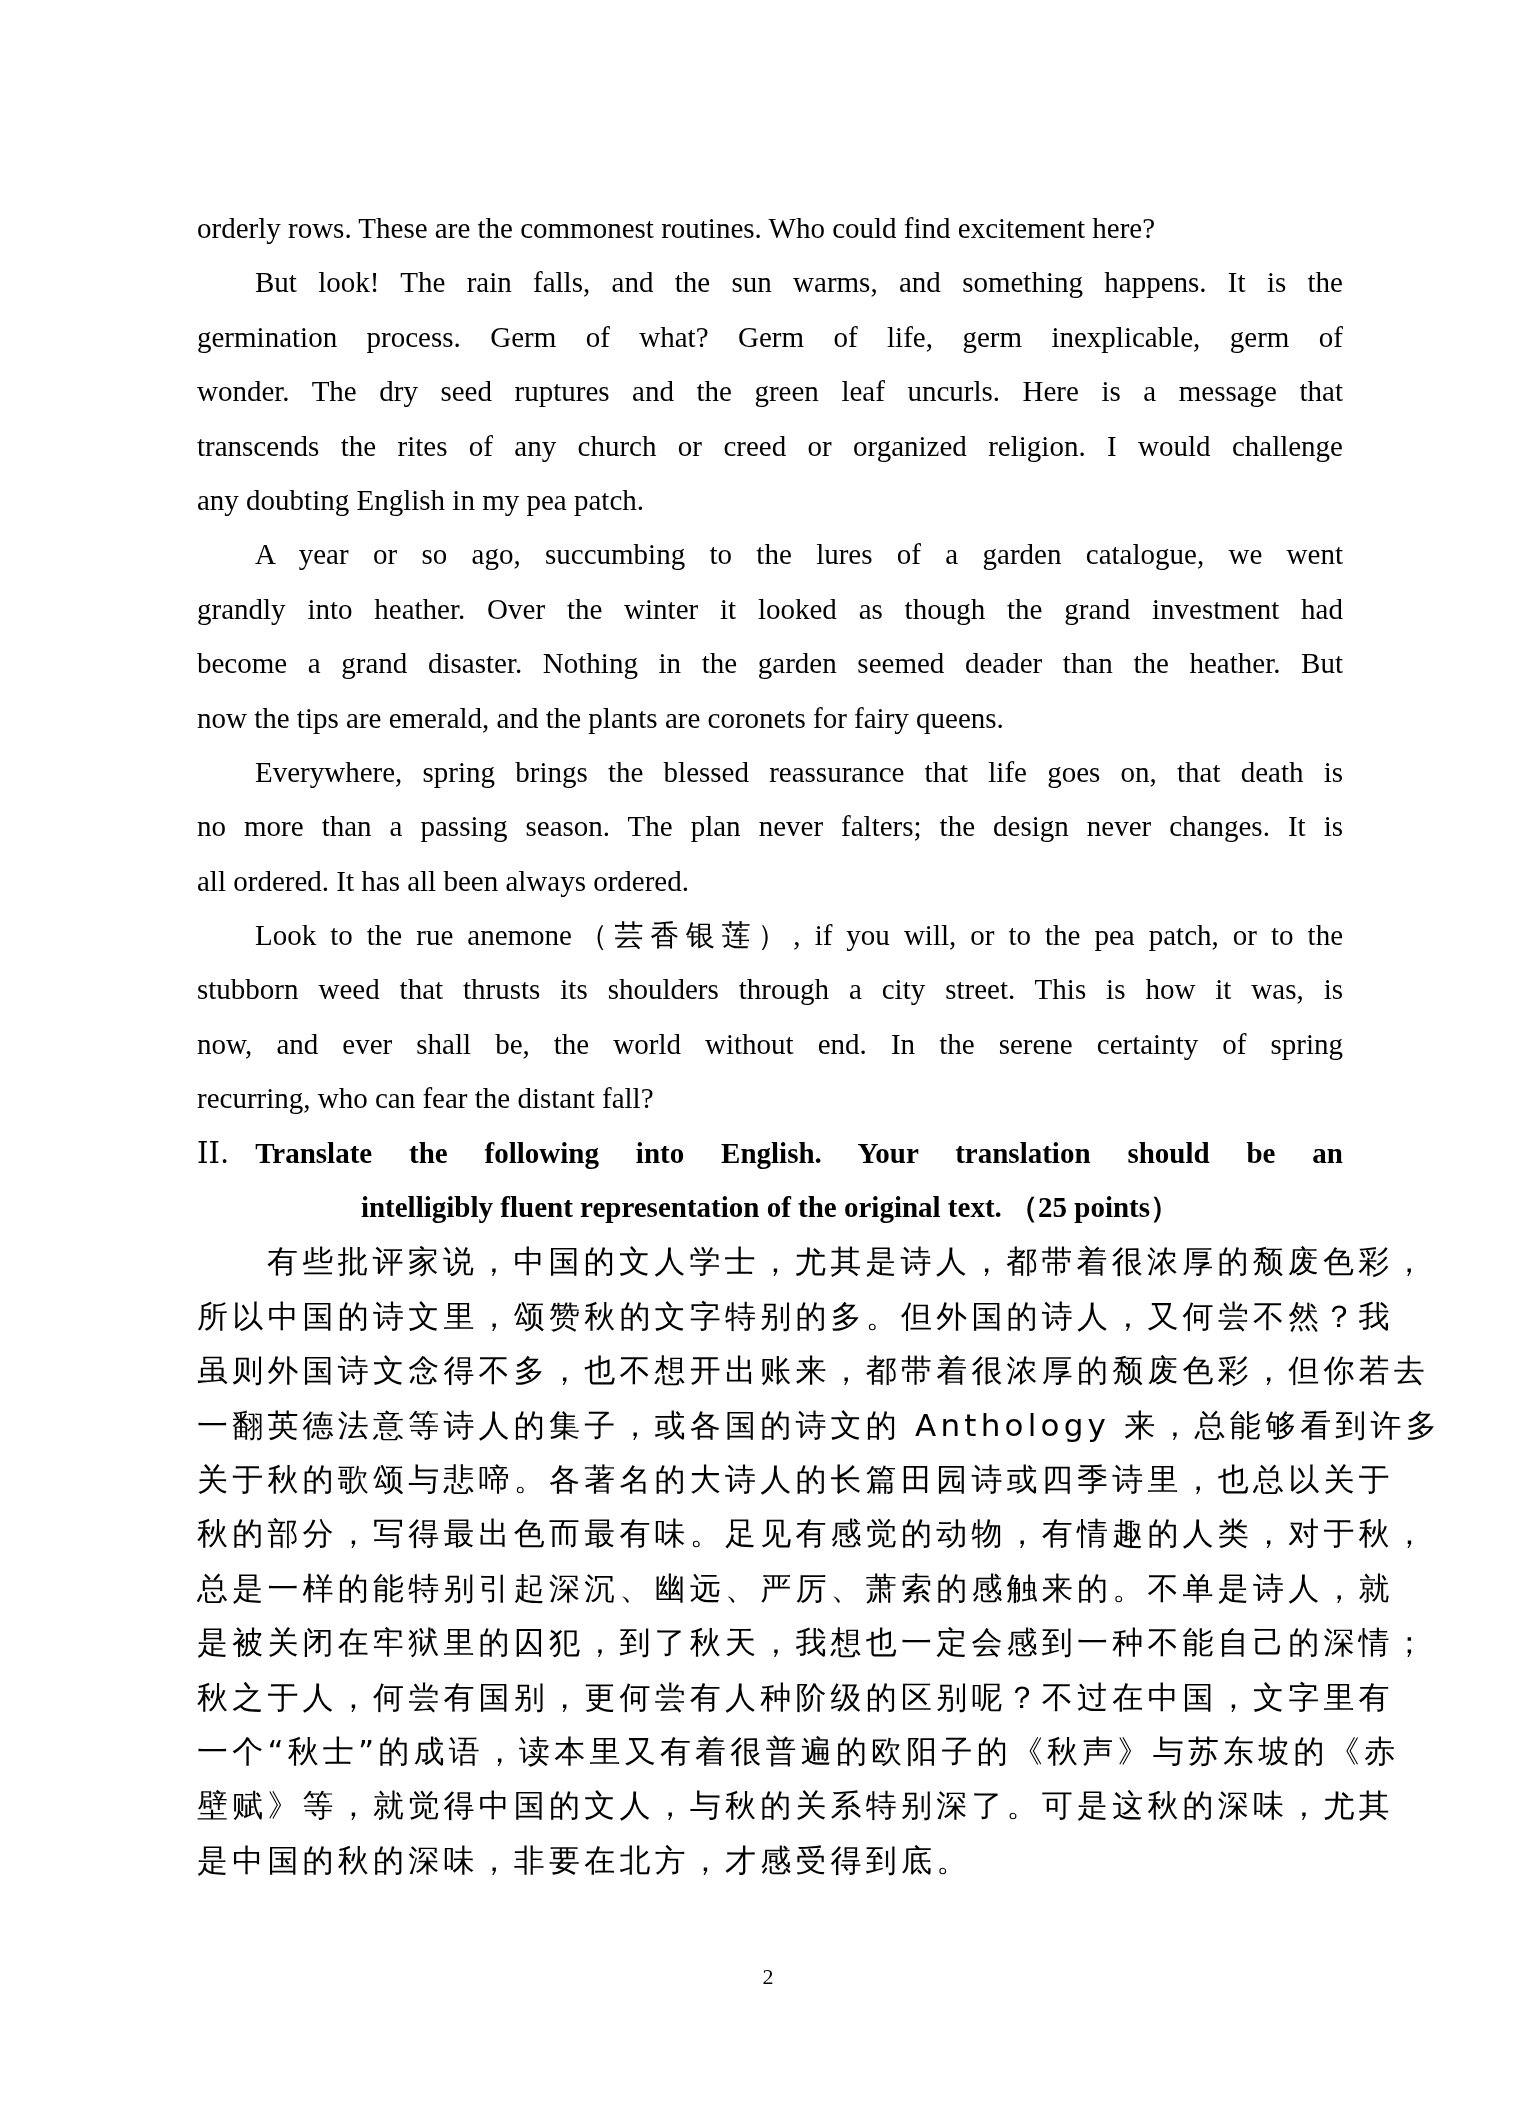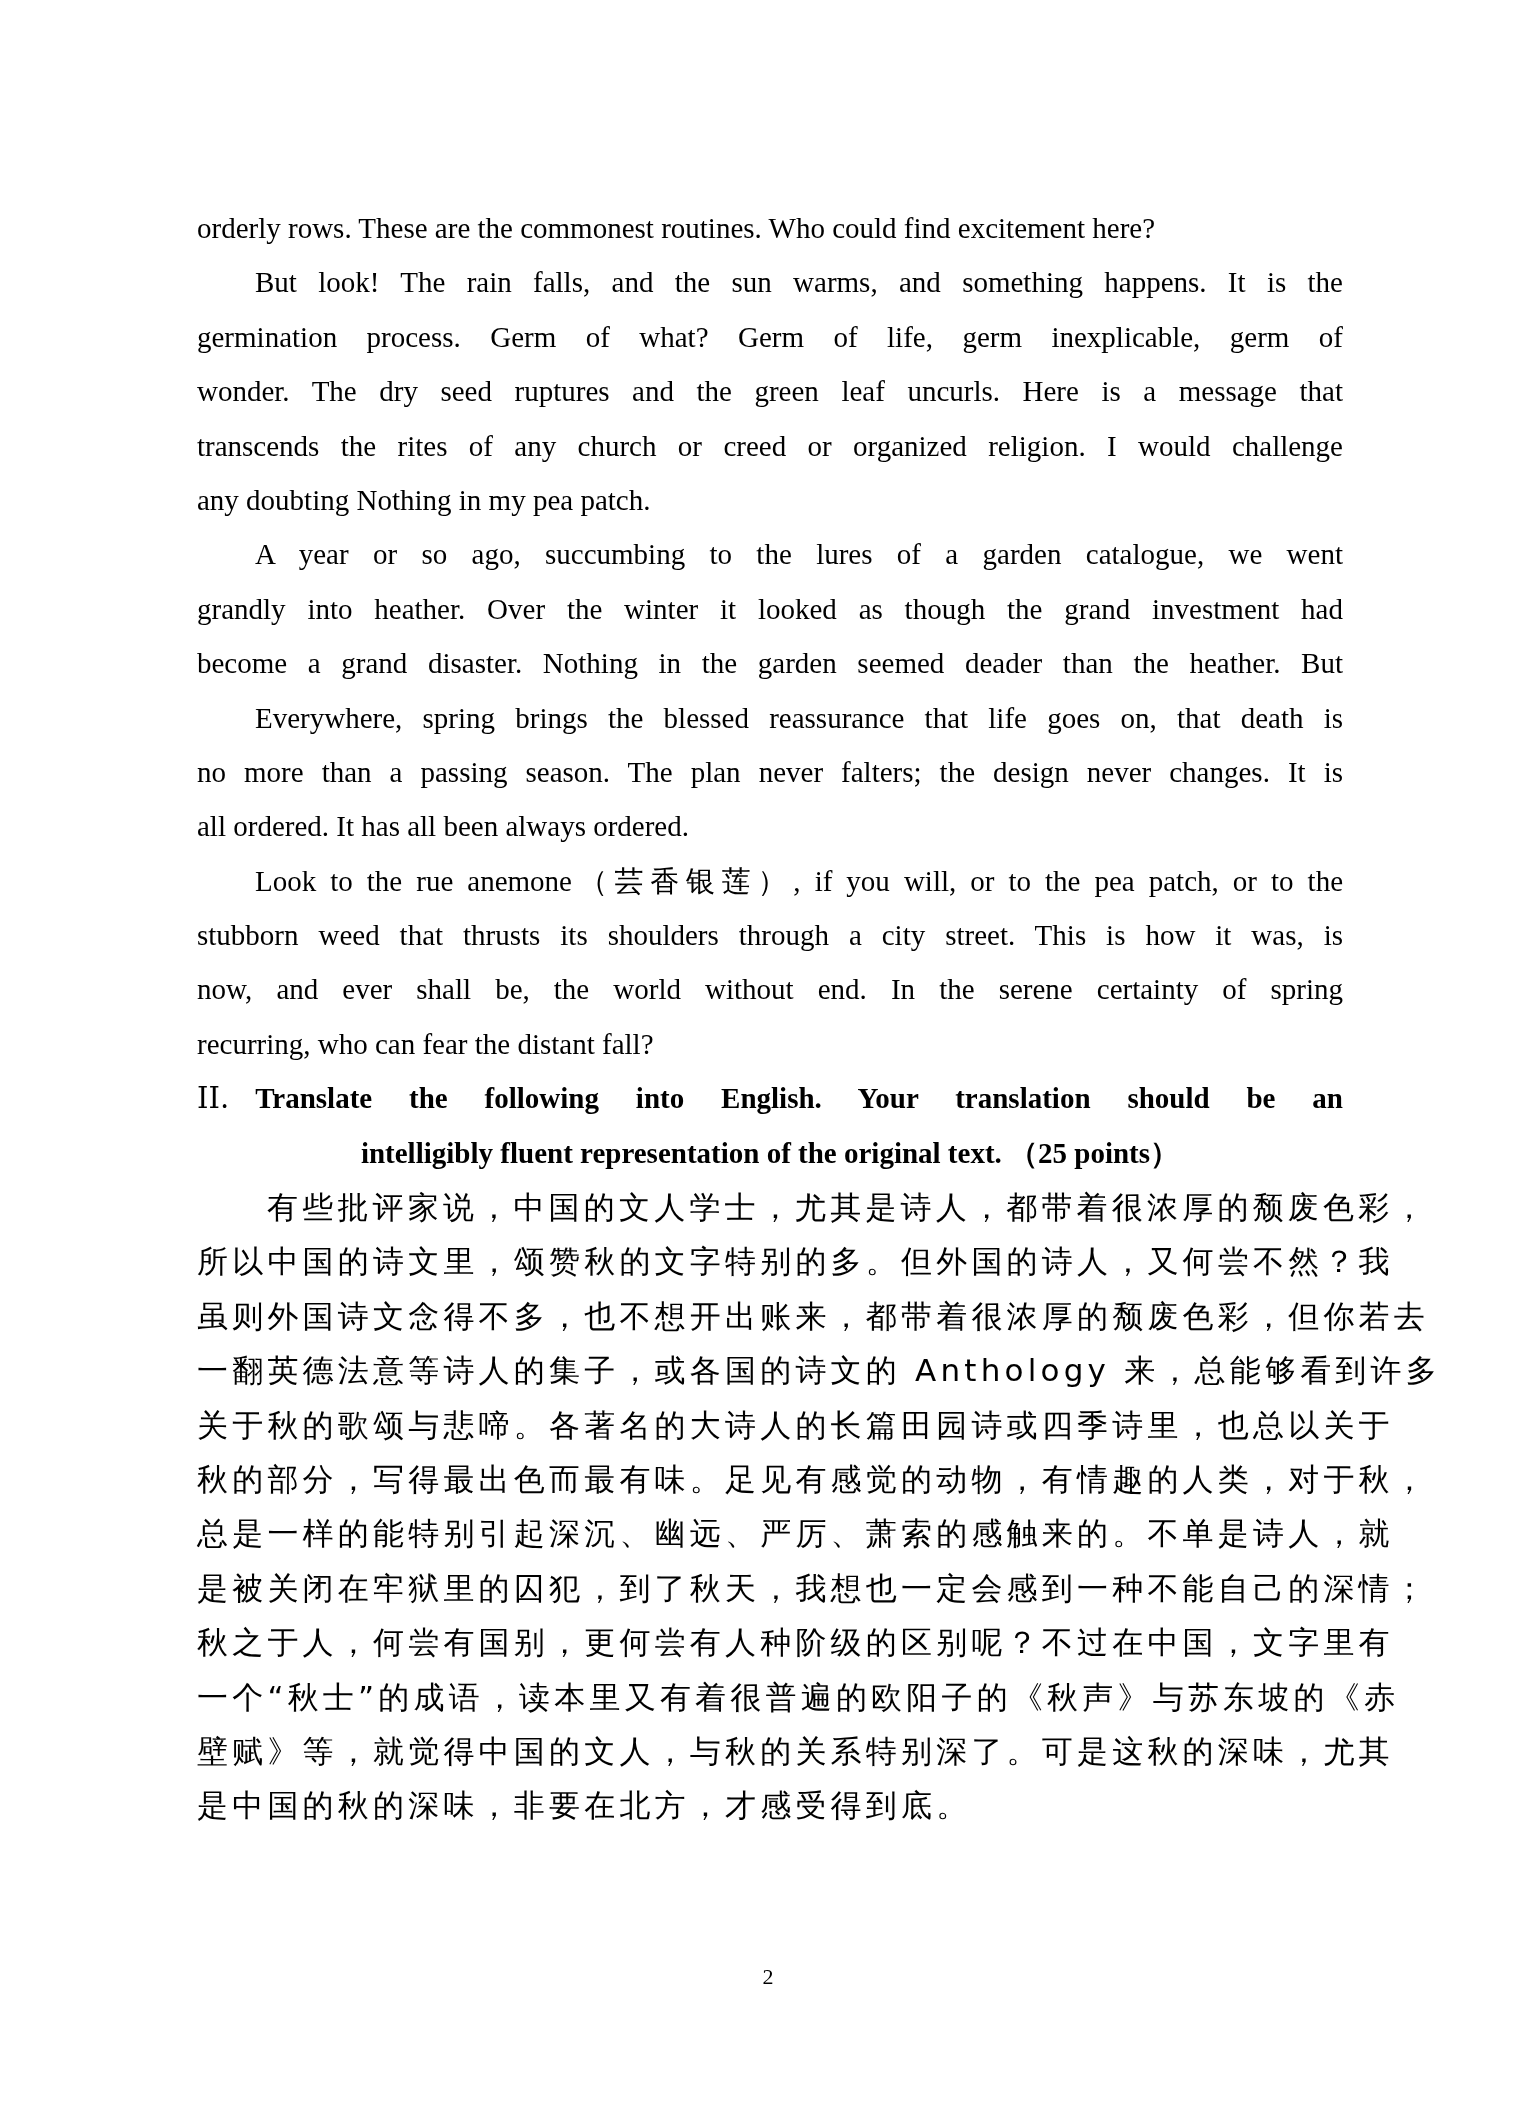--- a/index.html
+++ b/index.html
@@ -75,24 +75,25 @@
 <body>
 
 <div class="page">
   <div class="text-block">
 
     <div class="line">orderly rows. These are the commonest routines. Who could find excitement here?</div>
     <div class="line justify indent">But look! The rain falls, and the sun warms, and something happens. It is the</div>
     <div class="line justify">germination process. Germ of what? Germ of life, germ inexplicable, germ of</div>
     <div class="line justify">wonder. The dry seed ruptures and the green leaf uncurls. Here is a message that</div>
     <div class="line justify">transcends the rites of any church or creed or organized religion. I would challenge</div>
-    <div class="line">any doubting Nothing in my pea patch.</div>
+    <div class="line">any doubting English in my pea patch.</div>
     <div class="line justify indent">A year or so ago, succumbing to the lures of a garden catalogue, we went</div>
     <div class="line justify">grandly into heather. Over the winter it looked as though the grand investment had</div>
     <div class="line justify">become a grand disaster. Nothing in the garden seemed deader than the heather. But</div>
+    <div class="line">now the tips are emerald, and the plants are coronets for fairy queens.</div>
     <div class="line justify indent">Everywhere, spring brings the blessed reassurance that life goes on, that death is</div>
     <div class="line justify">no more than a passing season. The plan never falters; the design never changes. It is</div>
     <div class="line">all ordered. It has all been always ordered.</div>
     <div class="line justify indent">Look to the rue anemone（芸香银莲）, if you will, or to the pea patch, or to the</div>
     <div class="line justify">stubborn weed that thrusts its shoulders through a city street. This is how it was, is</div>
     <div class="line justify">now, and ever shall be, the world without end. In the serene certainty of spring</div>
     <div class="line">recurring, who can fear the distant fall?</div>
 
     <div class="line justify bold">
       <span class="heading-num">II.</span><span>Translate the following into English. Your translation should be an</span>

